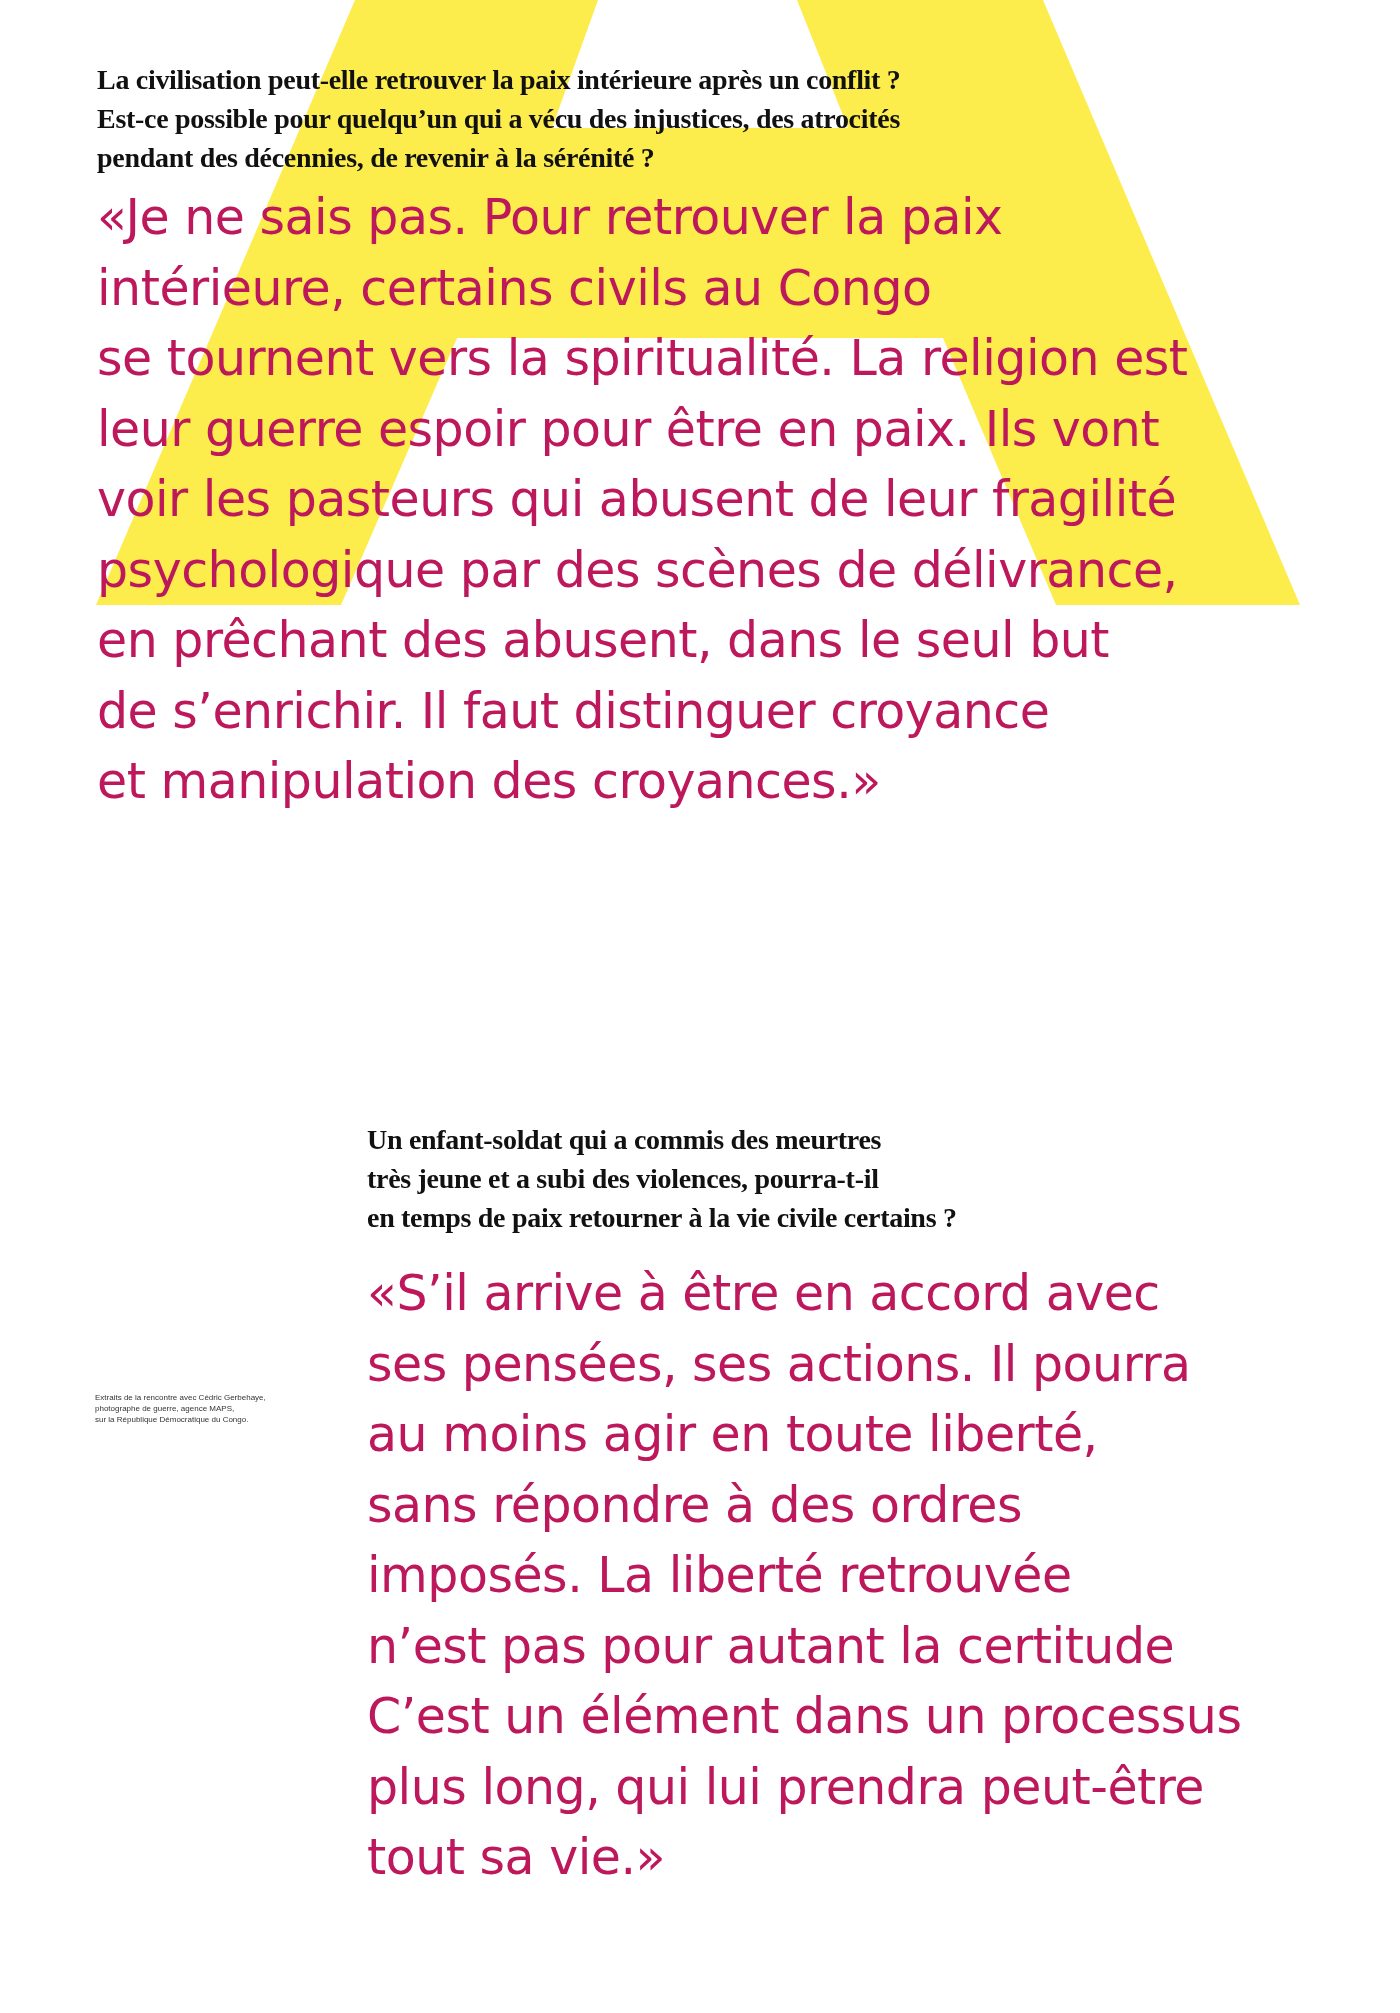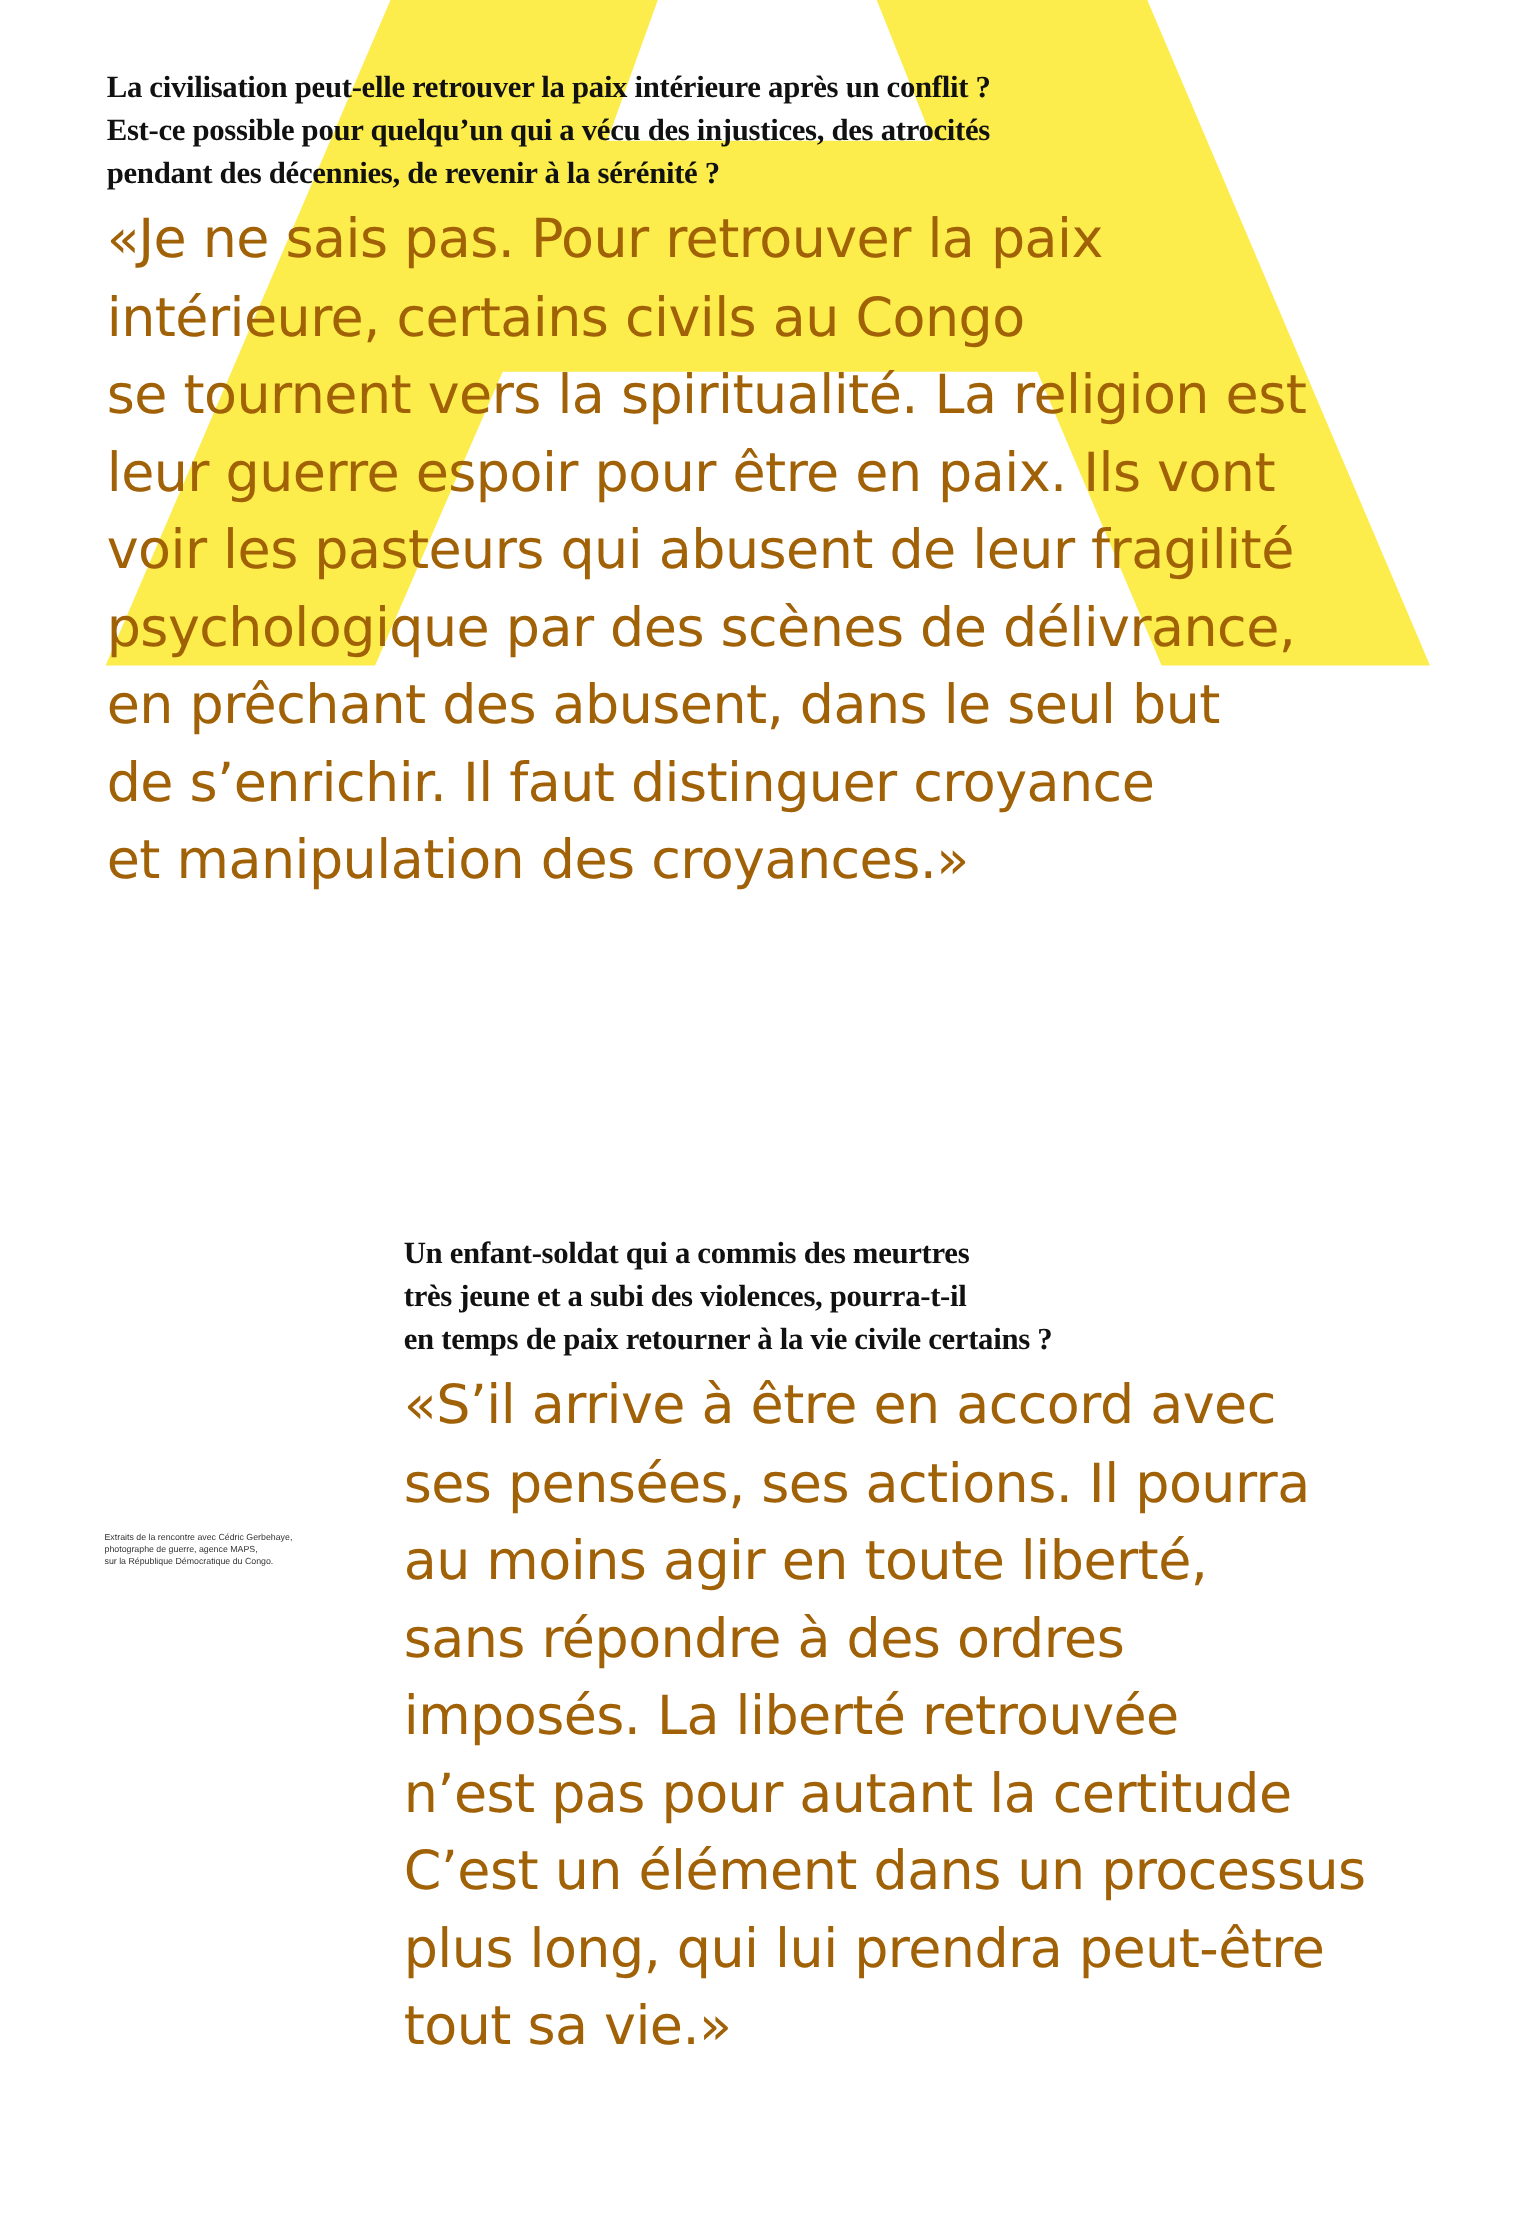--- a/index.html
+++ b/index.html
@@ -44,35 +44,35 @@
     font-weight: 200;
     color: #2a2a2a;
     font-size: 49px;
     line-height: 70.5px;
     letter-spacing: -0.5px;
     margin: 0;
     -webkit-text-stroke: 0px;
   }
   .quote .line {
     font-weight: normal;
-    color: #a16207;
+    color: #be185d;
   }
   #section-1 {
     left: 97px;
     top: 60px;
   }
   #section-1 .quote {
     margin-top: 6px;
   }
   #section-2 {
     left: 367px;
     top: 1120px;
   }
   #section-2 .quote {
-    margin-top: 6px;
+    margin-top: 22px;
   }
   .caption {
     position: absolute;
     left: 95px;
     top: 1392px;
     font-family: "Liberation Sans", sans-serif;
     font-size: 8px;
     line-height: 11px;
     color: #333333;
     z-index: 1;

